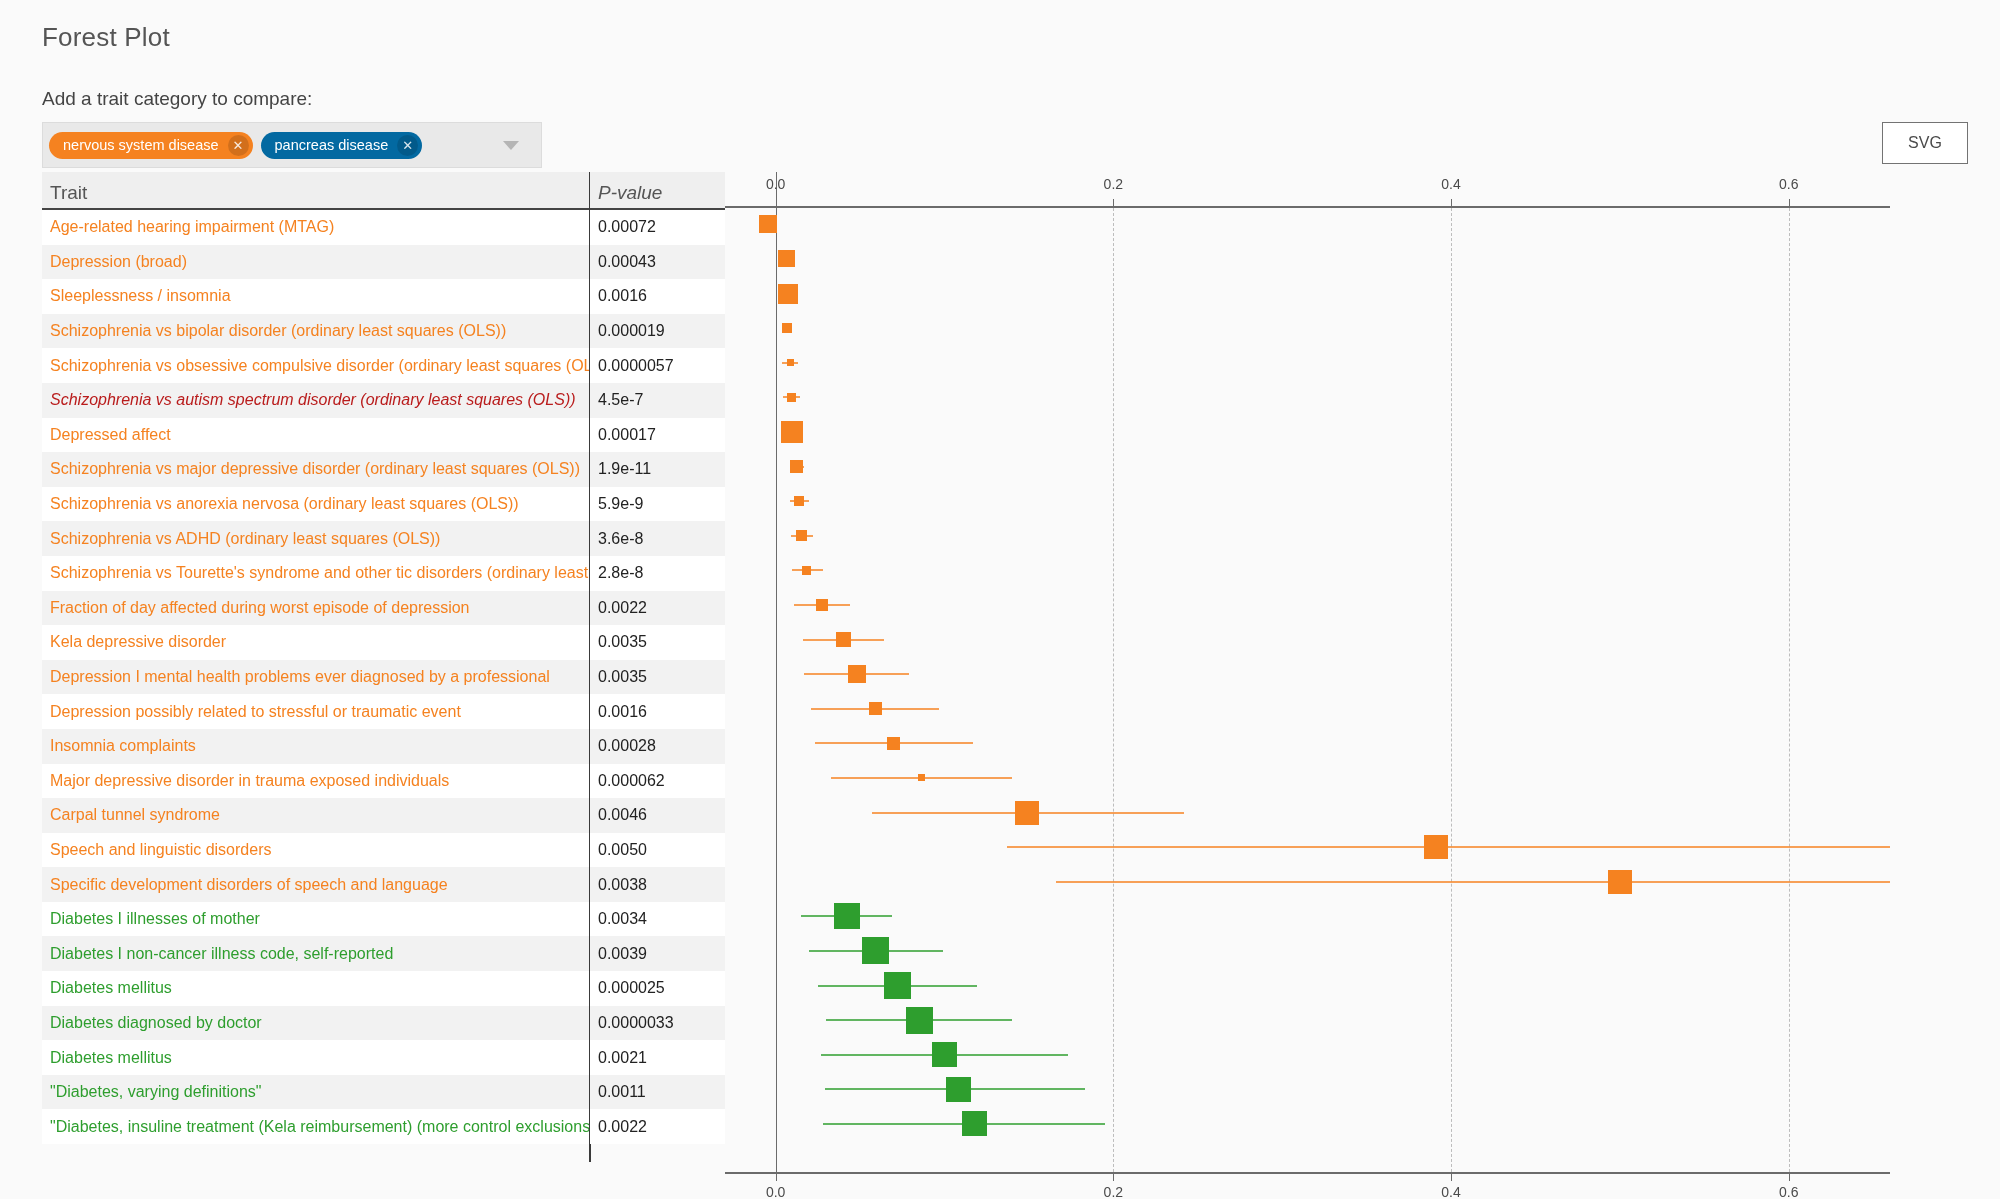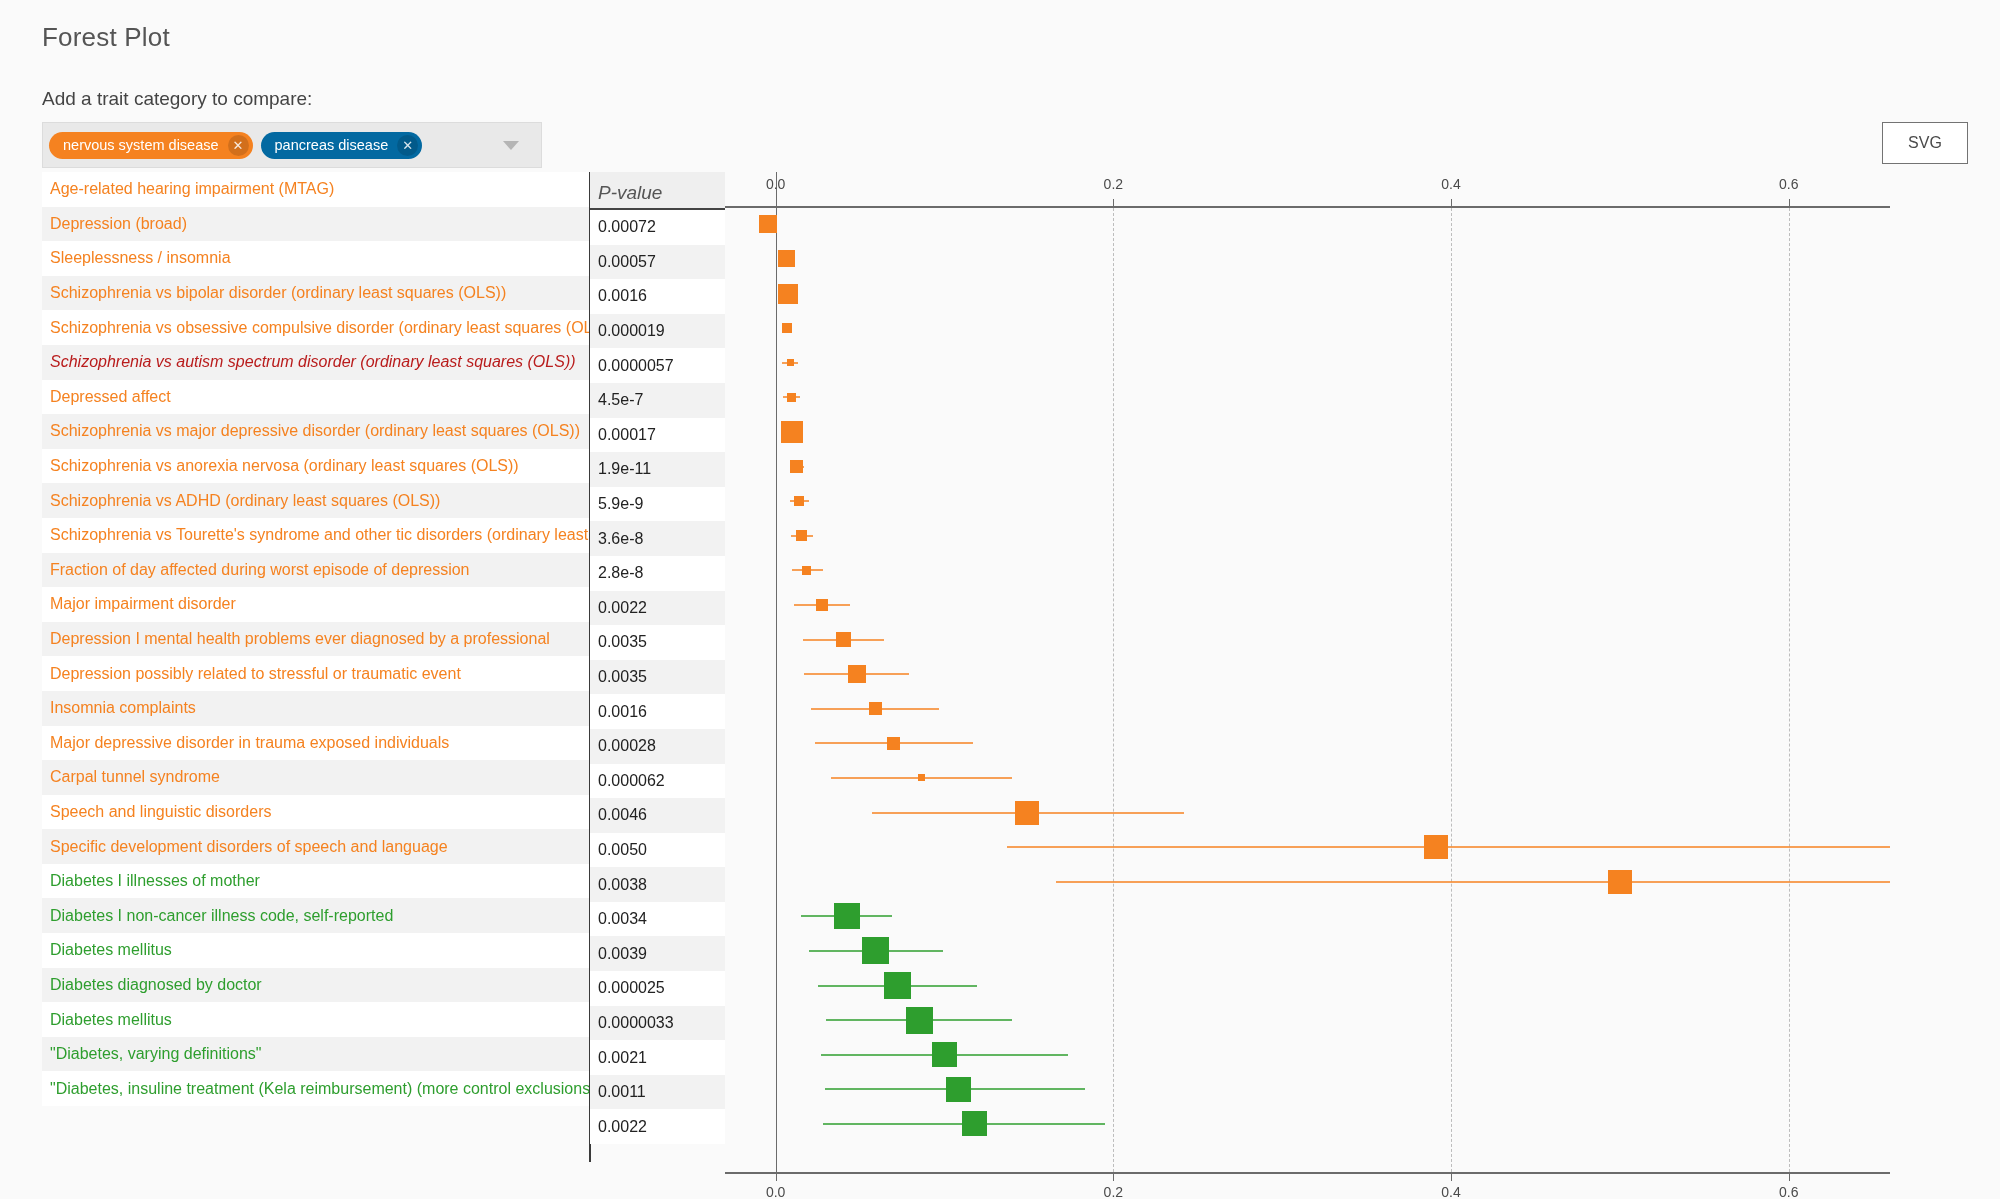--- a/index.html
+++ b/index.html
@@ -150,20 +150,23 @@
           <span>pancreas disease</span>
           <span class="token-x">✕</span>
         </div>
       </div>
     <span class="caret"></span>
   </div>
 
   <div class="svg-btn">SVG</div>
 
   <div class="table-wrap">
+    <div class="th-row">
+      <div class="th trait">Trait</div>
+    </div>
     <div class="rows" id="trait-rows">
         <div class="row plain" style="color: rgb(245, 130, 32);">
           <span>Age-related hearing impairment (MTAG)</span>
         </div>
         <div class="row alt" style="color: rgb(245, 130, 32);">
           <span>Depression (broad)</span>
         </div>
         <div class="row plain" style="color: rgb(245, 130, 32);">
           <span>Sleeplessness / insomnia</span>
         </div>
@@ -188,21 +191,21 @@
         <div class="row alt" style="color: rgb(245, 130, 32);">
           <span>Schizophrenia vs ADHD (ordinary least squares (OLS))</span>
         </div>
         <div class="row plain" style="color: rgb(245, 130, 32);">
           <span>Schizophrenia vs Tourette's syndrome and other tic disorders (ordinary least squares (OLS))</span>
         </div>
         <div class="row alt" style="color: rgb(245, 130, 32);">
           <span>Fraction of day affected during worst episode of depression</span>
         </div>
         <div class="row plain" style="color: rgb(245, 130, 32);">
-          <span>Major impairment disorder</span>
+          <span>Kela depressive disorder</span>
         </div>
         <div class="row alt" style="color: rgb(245, 130, 32);">
           <span>Depression I mental health problems ever diagnosed by a professional</span>
         </div>
         <div class="row plain" style="color: rgb(245, 130, 32);">
           <span>Depression possibly related to stressful or traumatic event</span>
         </div>
         <div class="row alt" style="color: rgb(245, 130, 32);">
           <span>Insomnia complaints</span>
         </div>
@@ -246,21 +249,21 @@
 
   <div class="pv-wrap">
     <div class="th-row">
       <div class="th pv">P-value</div>
     </div>
     <div class="rows" id="pvalue-rows">
         <div class="row pv-row plain">
           <span>0.00072</span>
         </div>
         <div class="row pv-row alt">
-          <span>0.00057</span>
+          <span>0.00043</span>
         </div>
         <div class="row pv-row plain">
           <span>0.0016</span>
         </div>
         <div class="row pv-row alt">
           <span>0.000019</span>
         </div>
         <div class="row pv-row plain">
           <span>0.0000057</span>
         </div>

